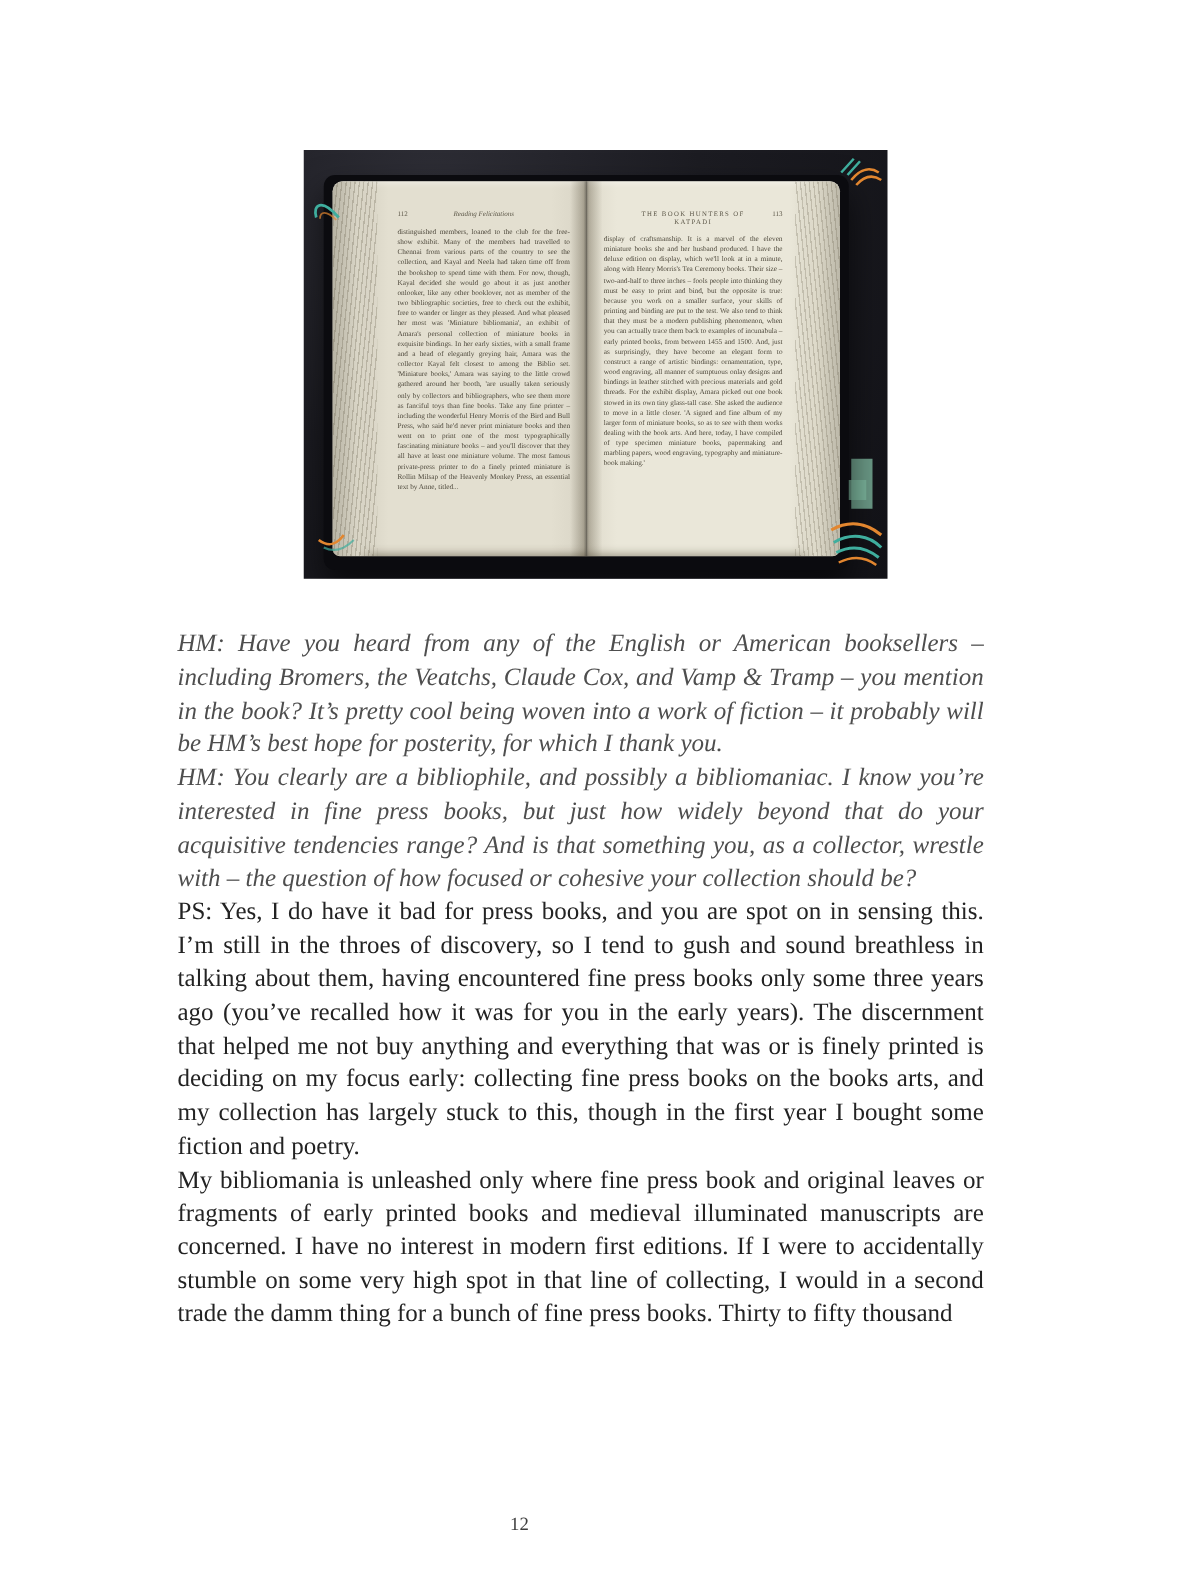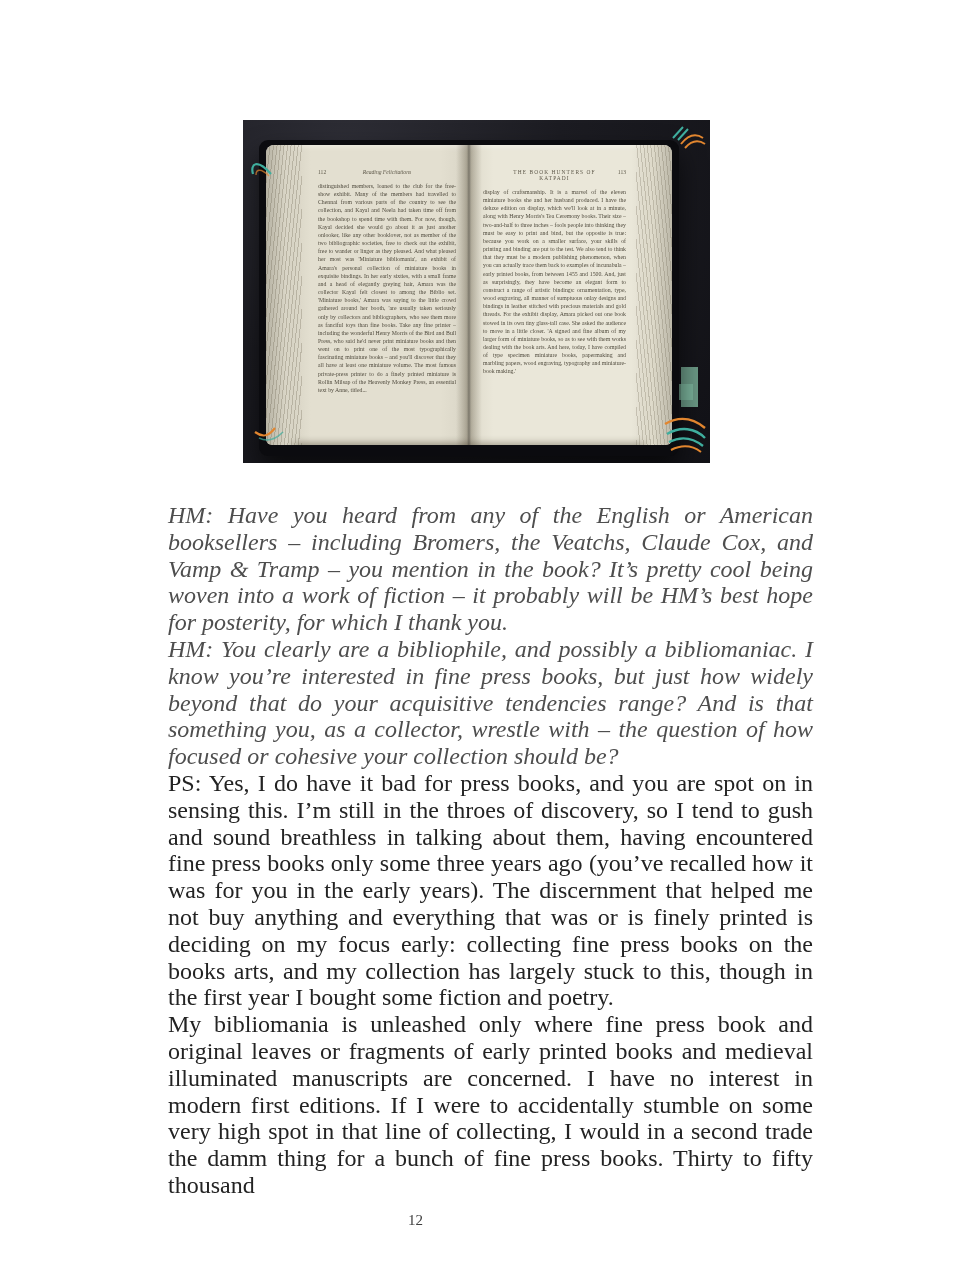--- a/index.html
+++ b/index.html
@@ -53,22 +53,22 @@
   .pbody{font-size:5.8px;line-height:8.15px;color:var(--book-ink);
          text-align:justify;filter:blur(.35px);}
   .tab{position:absolute;left:438px;top:247px;width:17px;height:40px;
        background:var(--tab-teal);opacity:.8;z-index:1;}
   .tab2{position:absolute;left:428px;top:264px;width:22px;height:16px;
        background:var(--tab-teal);opacity:.75;z-index:1;}
   .thread{position:absolute;z-index:4;}
   .thread svg{display:block;}
 
   
-  .article{position:absolute;left:168px;top:502px;width:645px;
-           font-size:24px;line-height:26.8px;color:var(--ink);font-family:Liberation Serif, serif;}
+  .article{position:absolute;left:142px;top:502px;width:645px;
+           font-size:20px;line-height:26.8px;color:var(--ink);font-family:Liberation Serif, serif;}
   .para{text-align:justify;hyphens:none;}
   .para.italic{font-style:italic;color:var(--ink-italic);}
   .para.regular{color:var(--ink);}
 
   
   .footer{position:absolute;left:0;top:1212px;width:831px;text-align:center;
           font-size:15px;color:#3e3e3e;}
 </style>
 </head>
 <body>

